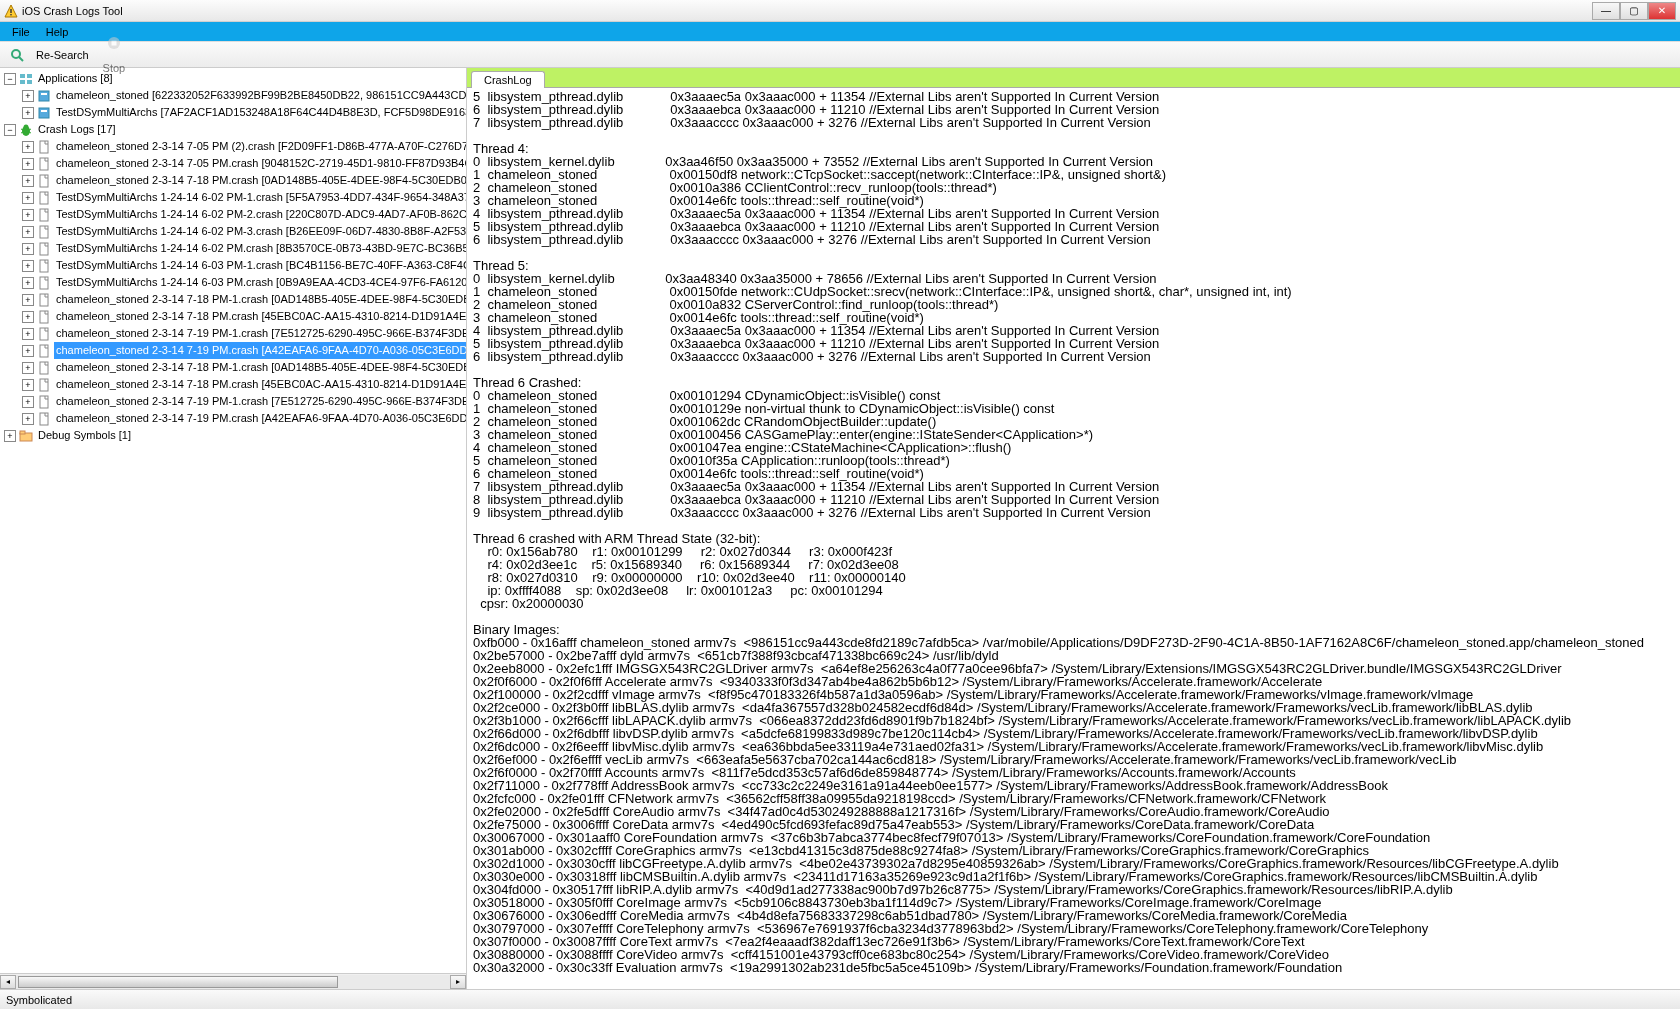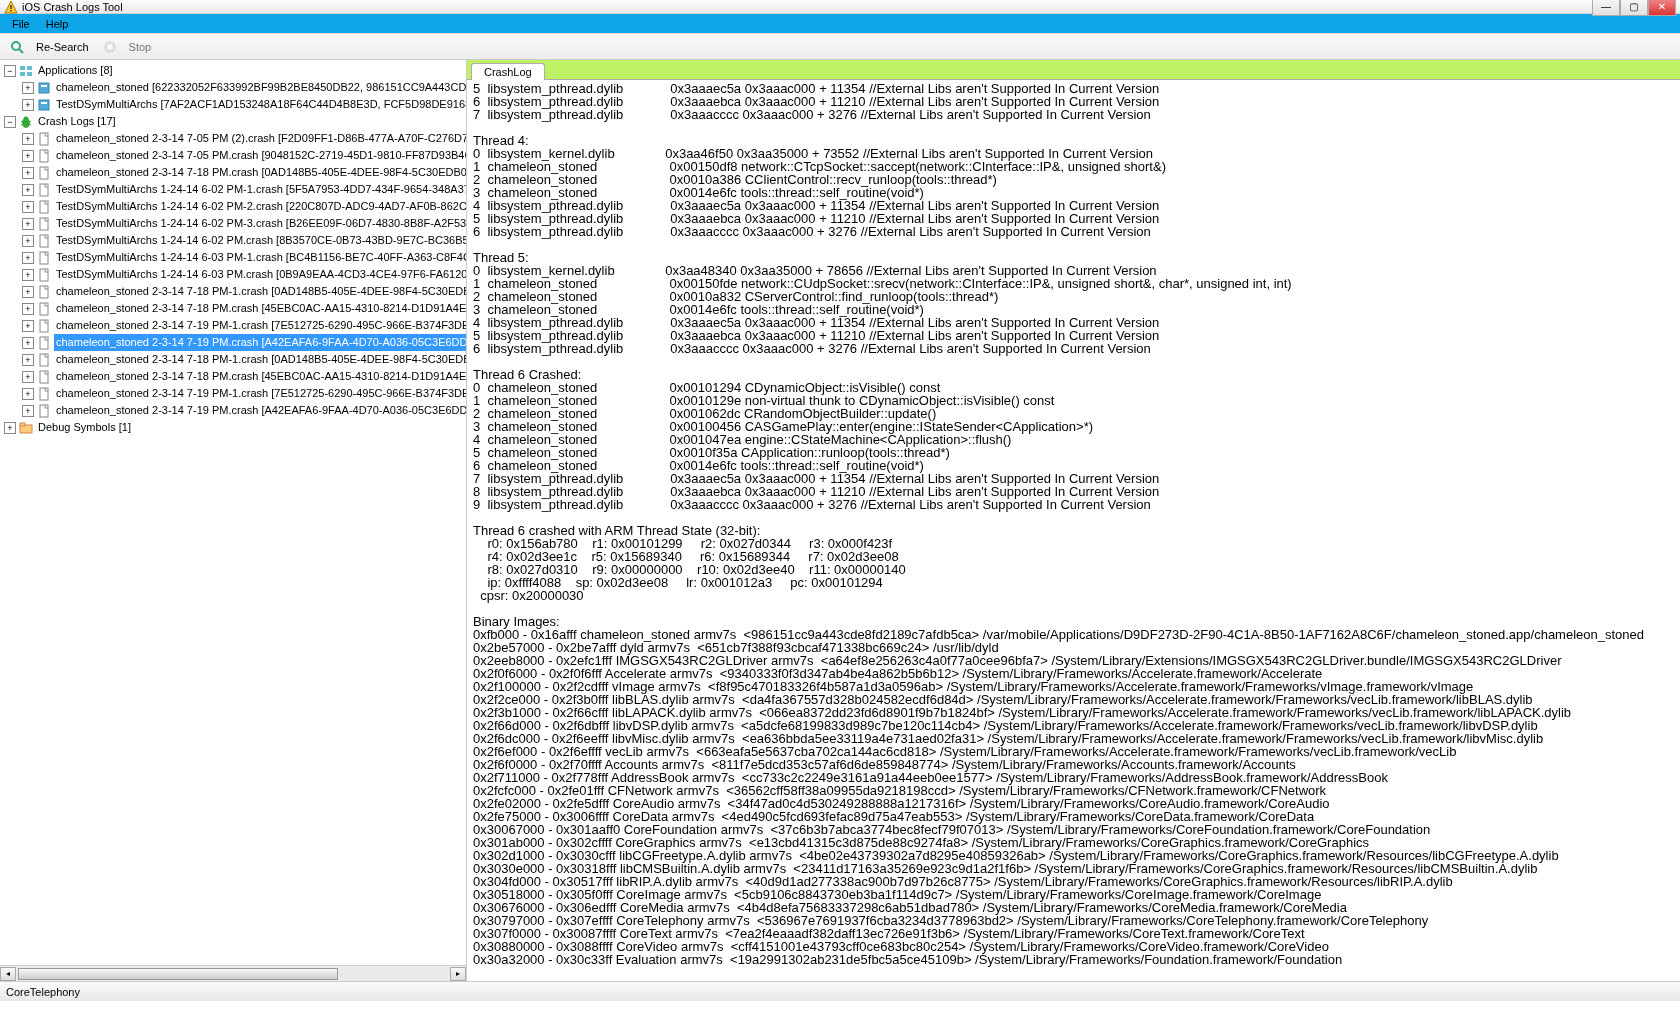--- a/index.html
+++ b/index.html
@@ -1,30 +1,30 @@
 <!DOCTYPE html>
 <html><head>
   <meta charset="utf-8">
   <style>
     * { margin: 0; padding: 0; box-sizing: border-box; }
     body { font-family: Tahoma, "Segoe UI", sans-serif; font-size: 11px; background: #fff; overflow: hidden; }
     
-    .title-bar { height: 14px; background: linear-gradient(to bottom, #fcfcfc, #e8e8e8); border-bottom: 1px solid #d0d0d0; display: flex; align-items: center; padding: 0 4px; justify-content: space-between; }
+    .title-bar { height: 22px; background: linear-gradient(to bottom, #fcfcfc, #e8e8e8); border-bottom: 1px solid #d0d0d0; display: flex; align-items: center; padding: 0 4px; justify-content: space-between; }
     .title-text { display: flex; align-items: center; gap: 4px; }
     .title-icon { width: 14px; height: 14px; display: inline-flex; align-items: center; justify-content: center; }
     .win-controls { display: flex; gap: 0; }
     .win-btn { width: 28px; height: 18px; border: 1px solid #aaa; background: linear-gradient(to bottom, #f8f8f8, #e0e0e0); display: flex; align-items: center; justify-content: center; font-size: 10px; cursor: pointer; }
     .win-btn.close { background: linear-gradient(to bottom, #e88, #d33); color: #fff; }
     
     .menu-bar { height: 20px; background: #0ea5e9; border-bottom: 1px solid #ddd; display: flex; align-items: center; padding: 0 4px; }
     .menu-item { padding: 2px 8px; cursor: pointer; }
     
     .toolbar { height: 26px; background: linear-gradient(to bottom, #fafafa, #ececec); border-bottom: 1px solid #ccc; display: flex; align-items: center; padding: 0 6px; gap: 6px; }
     .tool-btn { display: flex; align-items: center; gap: 12px; padding: 2px 4px; cursor: pointer; }
-    .tool-btn.disabled { opacity: 0.55; cursor: default; }
+    .tool-btn.disabled { opacity: 0.55; cursor: default; flex-direction: column; }
     .tool-icon { width: 14px; height: 14px; display: inline-block; }
     
     .main-area { display: flex; height: calc(100vh - 22px - 20px - 26px - 20px); }
     
     .left-panel { width: 467px; display: flex; flex-direction: column; border-right: 1px solid #ccc; }
     .tree-container { flex: 1; overflow: auto; padding: 2px 4px; }
     .tree-node { white-space: nowrap; line-height: 17px; display: flex; align-items: center; }
     .tree-toggle { width: 12px; height: 12px; border: 1px solid #888; display: inline-flex; align-items: center; justify-content: center; font-size: 9px; margin-right: 3px; cursor: pointer; background: #fff; line-height: 8px; flex-shrink: 0; }
     .tree-icon { width: 14px; height: 14px; display: inline-flex; align-items: center; justify-content: center; margin-right: 3px; flex-shrink: 0; }
     .tree-label { padding: 0 2px; }
@@ -411,14 +411,14 @@
 0x30676000 - 0x306edfff CoreMedia armv7s  &lt;4b4d8efa75683337298c6ab51dbad780&gt; /System/Library/Frameworks/CoreMedia.framework/CoreMedia
 0x30797000 - 0x307effff CoreTelephony armv7s  &lt;536967e7691937f6cba3234d3778963bd2&gt; /System/Library/Frameworks/CoreTelephony.framework/CoreTelephony
 0x307f0000 - 0x30087ffff CoreText armv7s  &lt;7ea2f4eaaadf382daff13ec726e91f3b6&gt; /System/Library/Frameworks/CoreText.framework/CoreText
 0x30880000 - 0x3088ffff CoreVideo armv7s  &lt;cff4151001e43793cff0ce683bc80c254&gt; /System/Library/Frameworks/CoreVideo.framework/CoreVideo
 0x30a32000 - 0x30c33ff Evaluation armv7s  &lt;19a2991302ab231de5fbc5a5ce45109b&gt; /System/Library/Frameworks/Foundation.framework/Foundation</div>
   </div>
 
 </div>
 
 <div class="status-bar">
-  <span>CoreTelephony</span>
+  <span>Symbolicated</span>
 </div>
 
 </body></html>

